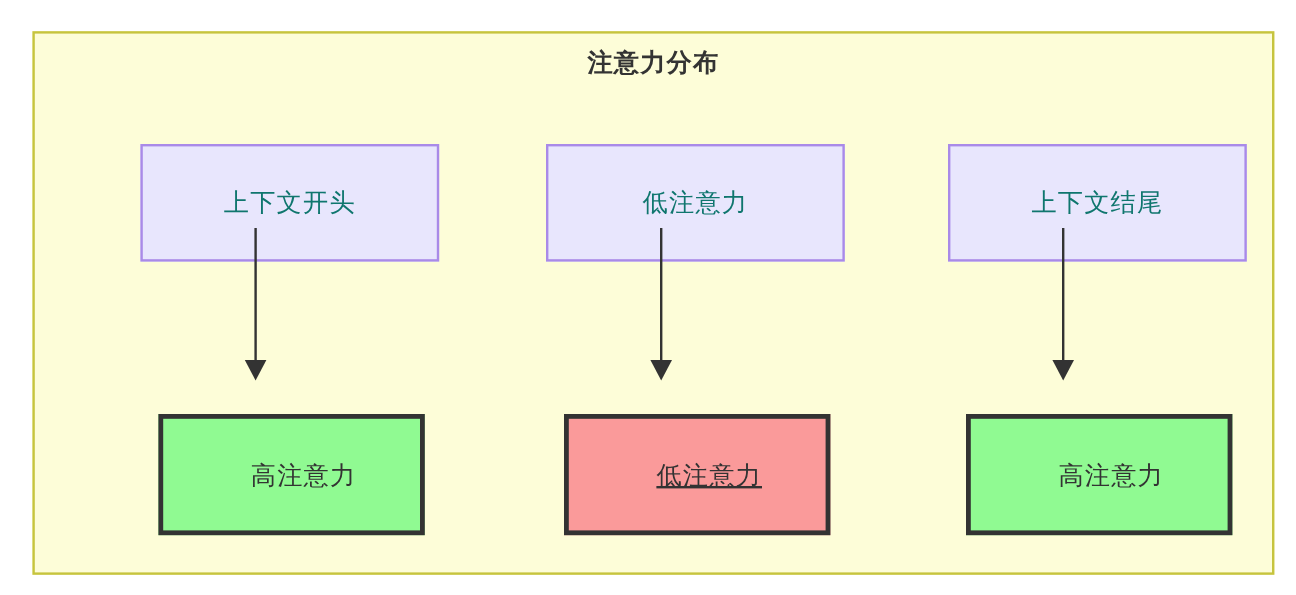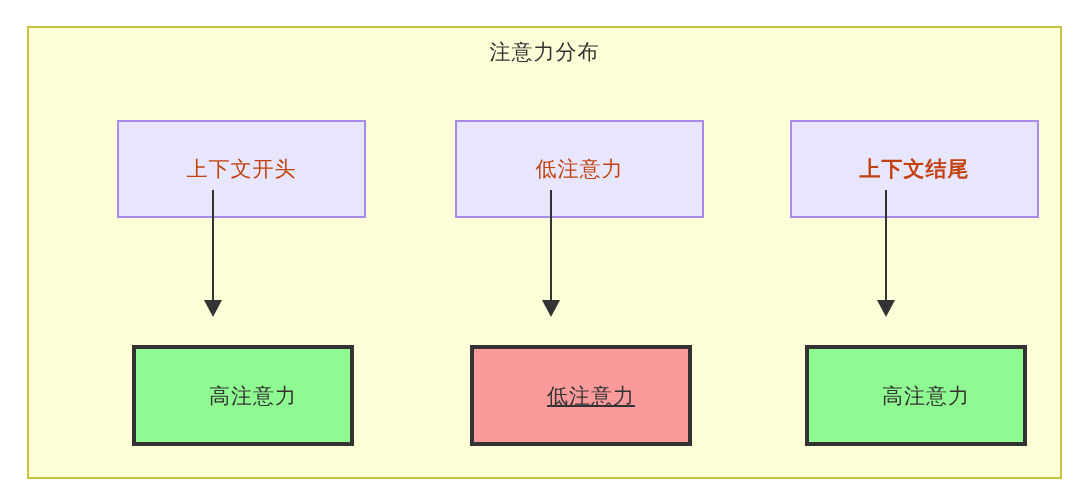--- a/index.html
+++ b/index.html
@@ -34,42 +34,43 @@
   .container-title {
     position: absolute;
     left: 0;
     top: 10px;
     width: 100%;
     text-align: center;
     font-size: 21px;
     color: #333333;
     letter-spacing: 1px;
     white-space: nowrap;
+    font-weight: bold;
   }
 
   
   .node-src {
     position: absolute;
     top: 92px;
     width: 249px;
     height: 98px;
     background: #e8e6fd;
     border: 2px solid #a98ae8;
     box-sizing: border-box;
     display: flex;
     align-items: center;
     justify-content: center;
     font-size: 21px;
-    color: #c2410c;
+    color: #0f766e;
     letter-spacing: 1px;
     white-space: nowrap;
   }
   .src-1 { left: 88px; }
   .src-2 { left: 426px; }
-  .src-3 { left: 761px; font-weight: bold; }
+  .src-3 { left: 761px; }
 
   
   .node-tgt {
     position: absolute;
     top: 317px;
     width: 222px;
     height: 101px;
     border: 4px solid #333333;
     box-sizing: border-box;
     display: flex;

